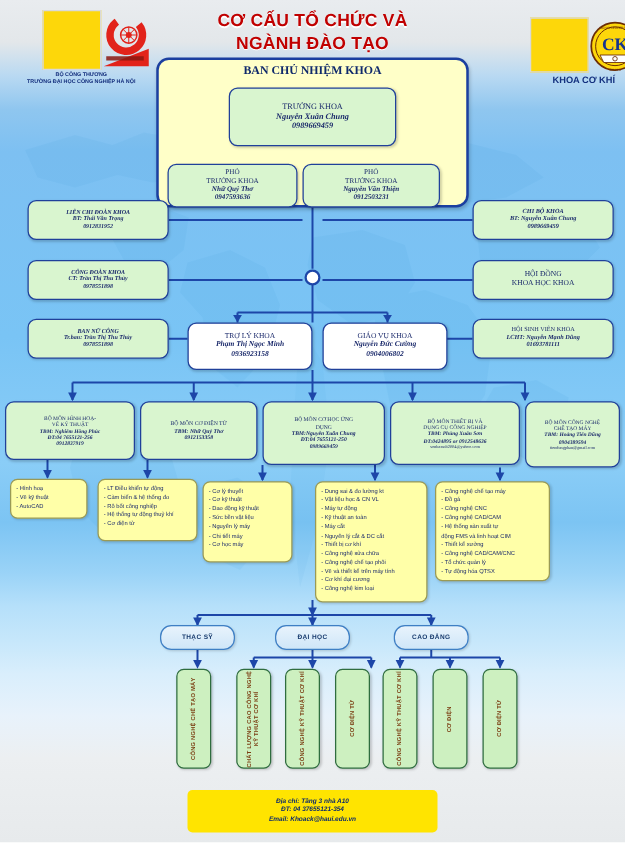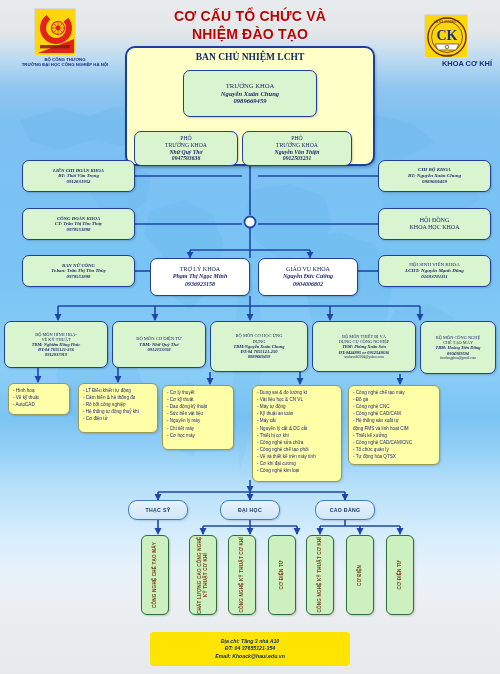--- a/index.html
+++ b/index.html
@@ -16,20 +16,21 @@
   }
   
   #map-texture {
     position: absolute; left:0; top:60px; width:500px; height:490px;
     opacity: .16; pointer-events:none;
   }
   .hdr-logo-box {
     position: absolute;
     background: #fdd70a;
     border: 1px solid #d9d9d9;
+    padding-left: 45px;
   }
   .hdr-cap {
     position: absolute;
     text-align: center;
     font-weight: bold;
     color: #15307e;
     line-height: 1.15;
   }
   .title {
     position: absolute;
@@ -170,21 +171,21 @@
       <rect x="5" y="36" width="30" height="3.4" fill="#8a1810" opacity=".85"></rect>
     </svg>
   </div>
   <div class="hdr-cap" style="left:0; top:58px; width:130px; font-size:4.3px;">
     <div>BỘ CÔNG THƯƠNG</div>
     <div>TRƯỜNG ĐẠI HỌC CÔNG NGHIỆP HÀ NỘI</div>
   </div>
 
   <div class="title">
     <div>CƠ CẤU TỔ CHỨC VÀ</div>
-    <div>NHIỆM ĐÀO TẠO</div>
+    <div>NGÀNH ĐÀO TẠO</div>
   </div>
 
   <div class="hdr-logo-box" style="left:424px; top:14px; width:44px; height:44px;">
     <svg viewBox="0 0 44 44" width="44" height="44">
       <circle cx="22" cy="22" r="19" fill="#fdd70a" stroke="#6b2d06" stroke-width="1.4"></circle>
       <circle cx="22" cy="22" r="15.5" fill="none" stroke="#6b2d06" stroke-width="0.8"></circle>
       <text x="22" y="25" text-anchor="middle" font-family="Liberation Serif, serif" font-size="14" font-weight="bold" fill="#16348e">CK</text>
       <path d="M10,29 L34,29 L31,35 L13,35 Z" fill="#ffffff" stroke="#6b2d06" stroke-width="0.7"></path>
       <circle cx="22" cy="32" r="1.8" fill="none" stroke="#6b2d06" stroke-width="0.7"></circle>
       <g fill="#6b2d06" font-family="Liberation Sans, sans-serif" font-size="2.6">
@@ -275,21 +276,21 @@
       <polygon points="203,535 199.5,528 206.5,528"></polygon>
       <polygon points="250,535 246.5,528 253.5,528"></polygon>
       <polygon points="297,535 293.5,528 300.5,528"></polygon>
       <polygon points="320,535 316.5,528 323.5,528"></polygon>
       <polygon points="360,535 356.5,528 363.5,528"></polygon>
       <polygon points="400,535 396.5,528 403.5,528"></polygon>
     </g>
   </svg>
 
   <div class="panel" style="left:125px; top:46px; width:250px; height:120px;"></div>
-  <div class="panel-title serif" style="left:125px; top:52px; width:250px; font-size:9.5px;">BAN CHỦ NHIỆM LCHT</div>
+  <div class="panel-title serif" style="left:125px; top:52px; width:250px; font-size:9.5px;">BAN CHỦ NHIỆM KHOA</div>
 
   <div class="node serif" style="left:183px; top:70px; width:134px; height:47px; font-size:6.6px;">
     <span class="ln">TRƯỞNG KHOA</span>
     <span class="ln nm">Nguyễn Xuân Chung</span>
     <span class="ln ph">0989669459</span>
   </div>
 
   <div class="node serif" style="left:134px; top:131px; width:104px; height:35px; font-size:5.7px;">
     <span class="ln">PHÓ</span>
     <span class="ln">TRƯỞNG KHOA</span>

